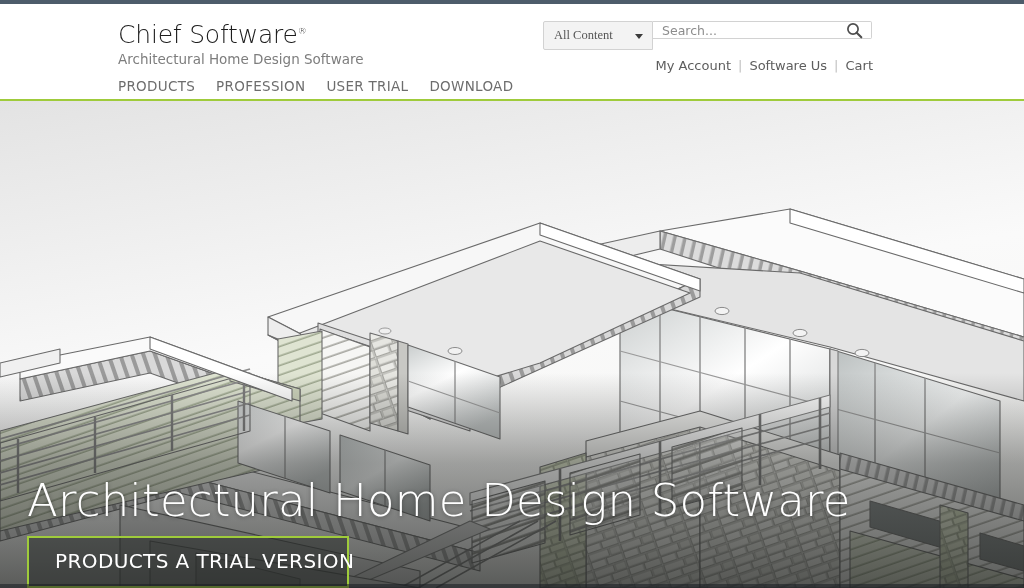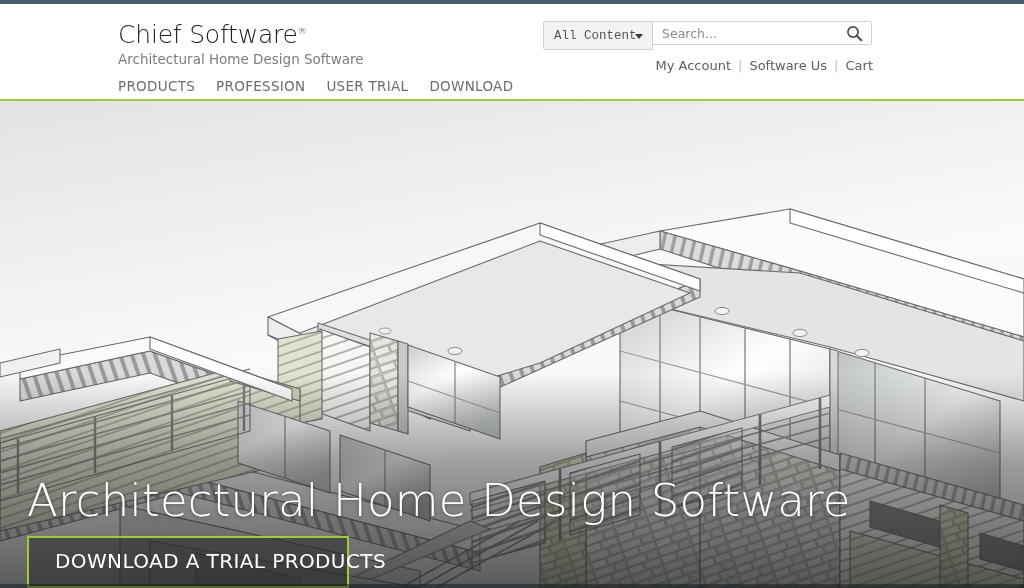--- a/index.html
+++ b/index.html
@@ -59,33 +59,33 @@
     position: relative;
     width: 110px; height: 29px;
     background: #f3f3f3;
     border: 1px solid #d2d2d2;
     border-radius: 2px 0 0 2px;
     display: flex; align-items: center;
     padding-left: 10px;
     cursor: pointer;
   }
   .scope-label {
-    font-size: 12.5px; color: #555; font-family: Liberation Mono, monospace;
+    font-size: 12.5px; color: #555; font-family: Liberation Serif, serif;
     white-space: nowrap;
   }
   .scope-caret {
     position: absolute; right: 9px; top: 50%; margin-top: -2px;
     width: 0; height: 0;
     border-left: 4px solid transparent;
     border-right: 4px solid transparent;
     border-top: 5px solid #3b3b3b;
   }
   .searchfield {
     position: relative;
-    width: 219px; height: 24px;
+    width: 219px; height: 18px;
     background: #ffffff;
     border: 1px solid #d2d2d2;
     border-left: none;
     border-radius: 0 2px 2px 0;
     display: flex; align-items: center;
   }
   .searchfield input {
     border: none; outline: none; background: transparent;
     width: 178px; margin-left: 9px;
     font-size: 12.5px; color: #4a4a4a;
@@ -407,19 +407,19 @@
         <polygon points="790,108 1024,178 1024,192 790,122" fill="#ffffff"></polygon>
         <polygon points="540,122 700,178 700,190 540,134" fill="#ffffff"></polygon>
         <polygon points="150,236 292,288 292,300 150,248" fill="#ffffff"></polygon>
       </g>
     </svg>
 
     <div class="hero-shade"></div>
 
     <div class="hero-content">
       <div class="hero-title">Architectural Home Design Software</div>
-      <div class="trial-btn">DOWNLOAD A TRIAL PRODUCTS</div>
+      <div class="trial-btn">PRODUCTS A TRIAL VERSION</div>
     </div>
 
     <div class="hero-bottomline"></div>
   </div>
 
 </div>
 
 </body></html>

